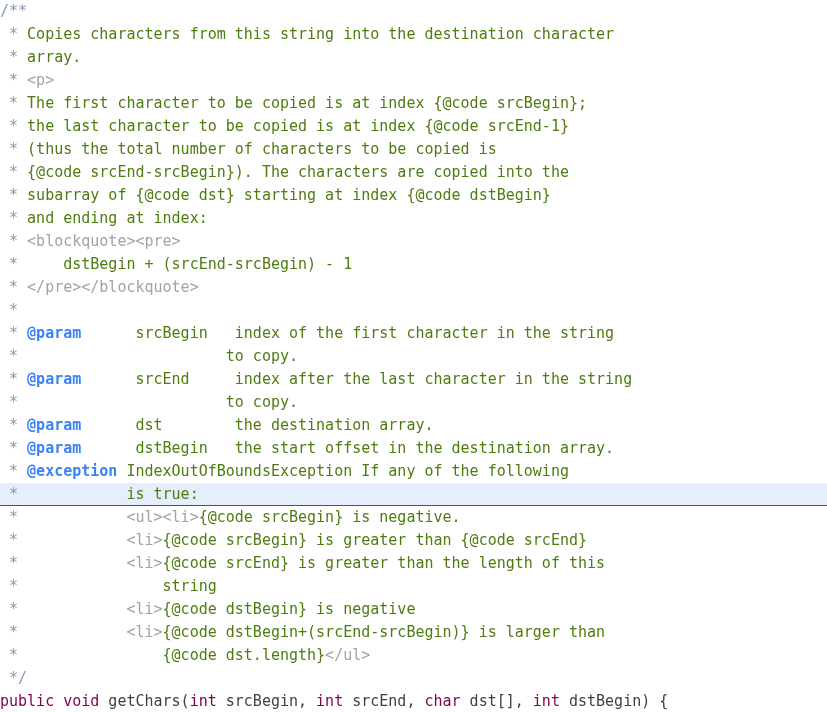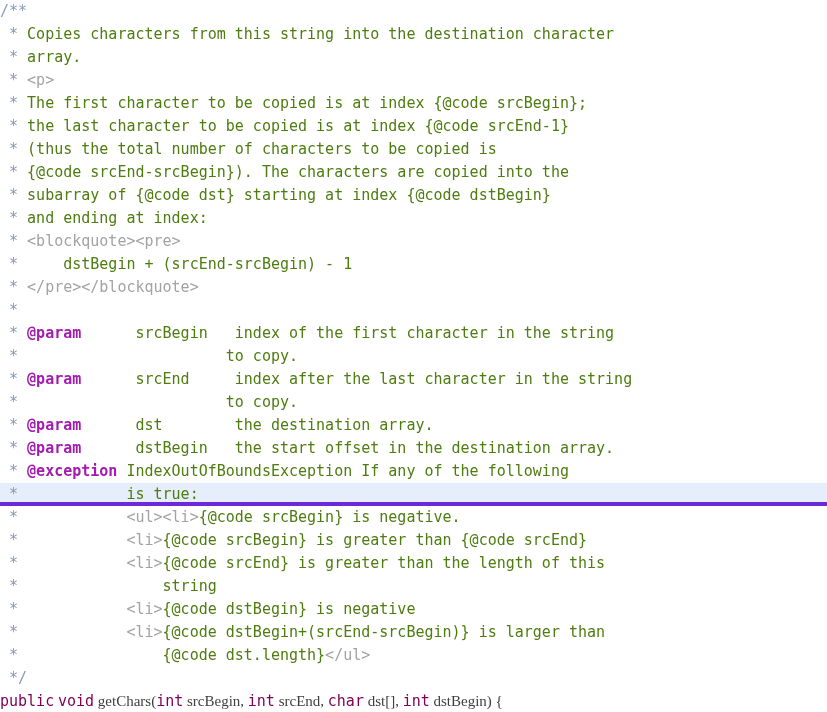--- a/index.html
+++ b/index.html
@@ -30,28 +30,28 @@
   .code-line {
     height: 23px;
     line-height: 23px;
     white-space: pre;
     padding-left: 0px;
     box-sizing: border-box;
     position: relative;
   }
   .code-line.current {
     background: #e6edfb;
-    border-bottom: 4px solid #6d28d9;
+    border-bottom: 1px solid #6d28d9;
     box-sizing: border-box;
     height: 23px;
   }
   
   .tok-comment      { color: #4d7c0f; }
   .tok-comment-punct{ color: #8a9ab5; }
   .tok-html         { color: #a3a3a3; }
-  .tok-tag          { color: #a21caf; font-weight: bold; }
+  .tok-tag          { color: #3b82f6; font-weight: bold; }
   .tok-keyword      { color: #7f0055; font-weight: normal; }
-  .tok-default      { color: #3f3f3f; font-family: Liberation Serif, serif; }
+  .tok-default      { color: #3f3f3f; }
 </style>
 </head>
 <body>
 
 <div id="editor"><div class="code-line"><span class="tok-comment-punct">/**</span></div><div class="code-line"><span class="tok-comment-punct"> * </span><span class="tok-comment">Copies characters from this string into the destination character</span></div><div class="code-line"><span class="tok-comment-punct"> * </span><span class="tok-comment">array.</span></div><div class="code-line"><span class="tok-comment-punct"> * </span><span class="tok-html">&lt;p&gt;</span></div><div class="code-line"><span class="tok-comment-punct"> * </span><span class="tok-comment">The first character to be copied is at index {@code srcBegin};</span></div><div class="code-line"><span class="tok-comment-punct"> * </span><span class="tok-comment">the last character to be copied is at index {@code srcEnd-1}</span></div><div class="code-line"><span class="tok-comment-punct"> * </span><span class="tok-comment">(thus the total number of characters to be copied is</span></div><div class="code-line"><span class="tok-comment-punct"> * </span><span class="tok-comment">{@code srcEnd-srcBegin}). The characters are copied into the</span></div><div class="code-line"><span class="tok-comment-punct"> * </span><span class="tok-comment">subarray of {@code dst} starting at index {@code dstBegin}</span></div><div class="code-line"><span class="tok-comment-punct"> * </span><span class="tok-comment">and ending at index:</span></div><div class="code-line"><span class="tok-comment-punct"> * </span><span class="tok-html">&lt;blockquote&gt;&lt;pre&gt;</span></div><div class="code-line"><span class="tok-comment-punct"> * </span><span class="tok-comment">    dstBegin + (srcEnd-srcBegin) - 1</span></div><div class="code-line"><span class="tok-comment-punct"> * </span><span class="tok-html">&lt;/pre&gt;&lt;/blockquote&gt;</span></div><div class="code-line"><span class="tok-comment-punct"> *</span></div><div class="code-line"><span class="tok-comment-punct"> * </span><span class="tok-tag">@param</span><span class="tok-comment">      srcBegin   index of the first character in the string</span></div><div class="code-line"><span class="tok-comment-punct"> * </span><span class="tok-comment">                      to copy.</span></div><div class="code-line"><span class="tok-comment-punct"> * </span><span class="tok-tag">@param</span><span class="tok-comment">      srcEnd     index after the last character in the string</span></div><div class="code-line"><span class="tok-comment-punct"> * </span><span class="tok-comment">                      to copy.</span></div><div class="code-line"><span class="tok-comment-punct"> * </span><span class="tok-tag">@param</span><span class="tok-comment">      dst        the destination array.</span></div><div class="code-line"><span class="tok-comment-punct"> * </span><span class="tok-tag">@param</span><span class="tok-comment">      dstBegin   the start offset in the destination array.</span></div><div class="code-line"><span class="tok-comment-punct"> * </span><span class="tok-tag">@exception</span><span class="tok-comment"> IndexOutOfBoundsException If any of the following</span></div><div class="code-line current"><span class="tok-comment-punct"> * </span><span class="tok-comment">           is true:</span></div><div class="code-line"><span class="tok-comment-punct"> * </span><span class="tok-comment">           </span><span class="tok-html">&lt;ul&gt;&lt;li&gt;</span><span class="tok-comment">{@code srcBegin} is negative.</span></div><div class="code-line"><span class="tok-comment-punct"> * </span><span class="tok-comment">           </span><span class="tok-html">&lt;li&gt;</span><span class="tok-comment">{@code srcBegin} is greater than {@code srcEnd}</span></div><div class="code-line"><span class="tok-comment-punct"> * </span><span class="tok-comment">           </span><span class="tok-html">&lt;li&gt;</span><span class="tok-comment">{@code srcEnd} is greater than the length of this</span></div><div class="code-line"><span class="tok-comment-punct"> * </span><span class="tok-comment">               string</span></div><div class="code-line"><span class="tok-comment-punct"> * </span><span class="tok-comment">           </span><span class="tok-html">&lt;li&gt;</span><span class="tok-comment">{@code dstBegin} is negative</span></div><div class="code-line"><span class="tok-comment-punct"> * </span><span class="tok-comment">           </span><span class="tok-html">&lt;li&gt;</span><span class="tok-comment">{@code dstBegin+(srcEnd-srcBegin)} is larger than</span></div><div class="code-line"><span class="tok-comment-punct"> * </span><span class="tok-comment">               {@code dst.length}</span><span class="tok-html">&lt;/ul&gt;</span></div><div class="code-line"><span class="tok-comment-punct"> */</span></div><div class="code-line"><span class="tok-keyword">public</span><span class="tok-default"> </span><span class="tok-keyword">void</span><span class="tok-default"> getChars(</span><span class="tok-keyword">int</span><span class="tok-default"> srcBegin, </span><span class="tok-keyword">int</span><span class="tok-default"> srcEnd, </span><span class="tok-keyword">char</span><span class="tok-default"> dst[], </span><span class="tok-keyword">int</span><span class="tok-default"> dstBegin) {</span></div></div>
 
 </body></html>

